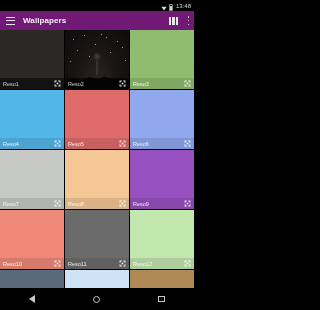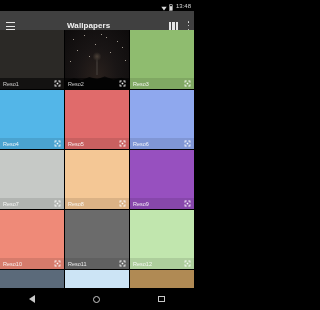--- a/index.html
+++ b/index.html
@@ -17,22 +17,22 @@
   }
   .status-icons{display:flex;align-items:center;gap:2px;}
   .sb-ico{display:block;}
   .sb-time{
     color:#d8d8d8;font-size:6px;line-height:6px;letter-spacing:0px;
     margin-left:1px;
   }
 
   
   .toolbar{
-    height:19px;background:#404040;display:flex;align-items:flex-end;
-    padding:0 4px 0 6px;box-sizing:border-box;gap:44px;
+    height:19px;background:#701a75;display:flex;align-items:center;
+    padding:0 4px 0 6px;box-sizing:border-box;
   }
   .hamburger{width:9px;height:8px;display:flex;flex-direction:column;
     justify-content:space-between;flex:0 0 auto;cursor:pointer;}
   .hamburger i{display:block;height:1px;background:#e6e6e6;width:100%;}
   .toolbar-title{
     color:#f2f2f2;font-size:8px;font-weight:bold;margin-left:8px;
     letter-spacing:.1px;white-space:nowrap;flex:1 1 auto;
   }
   .tb-actions{display:flex;align-items:center;gap:9px;flex:0 0 auto;}
   .grid-ico{width:9px;height:8px;display:flex;gap:1px;}

